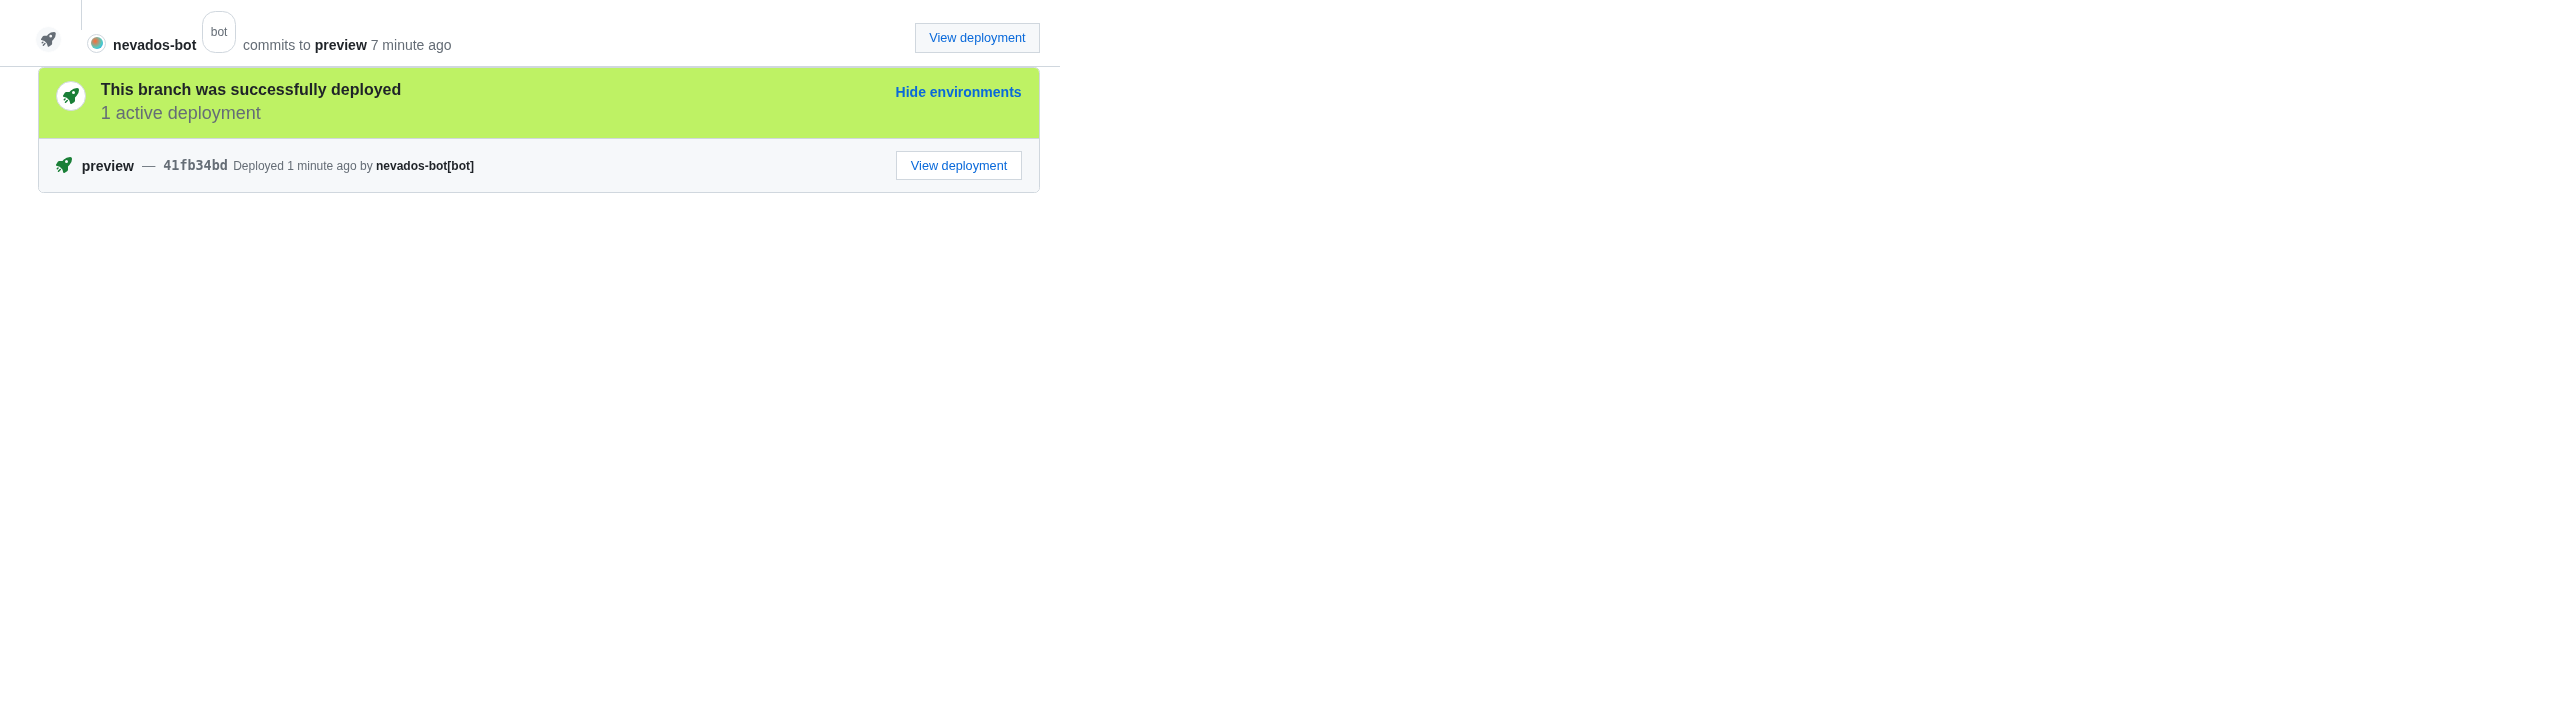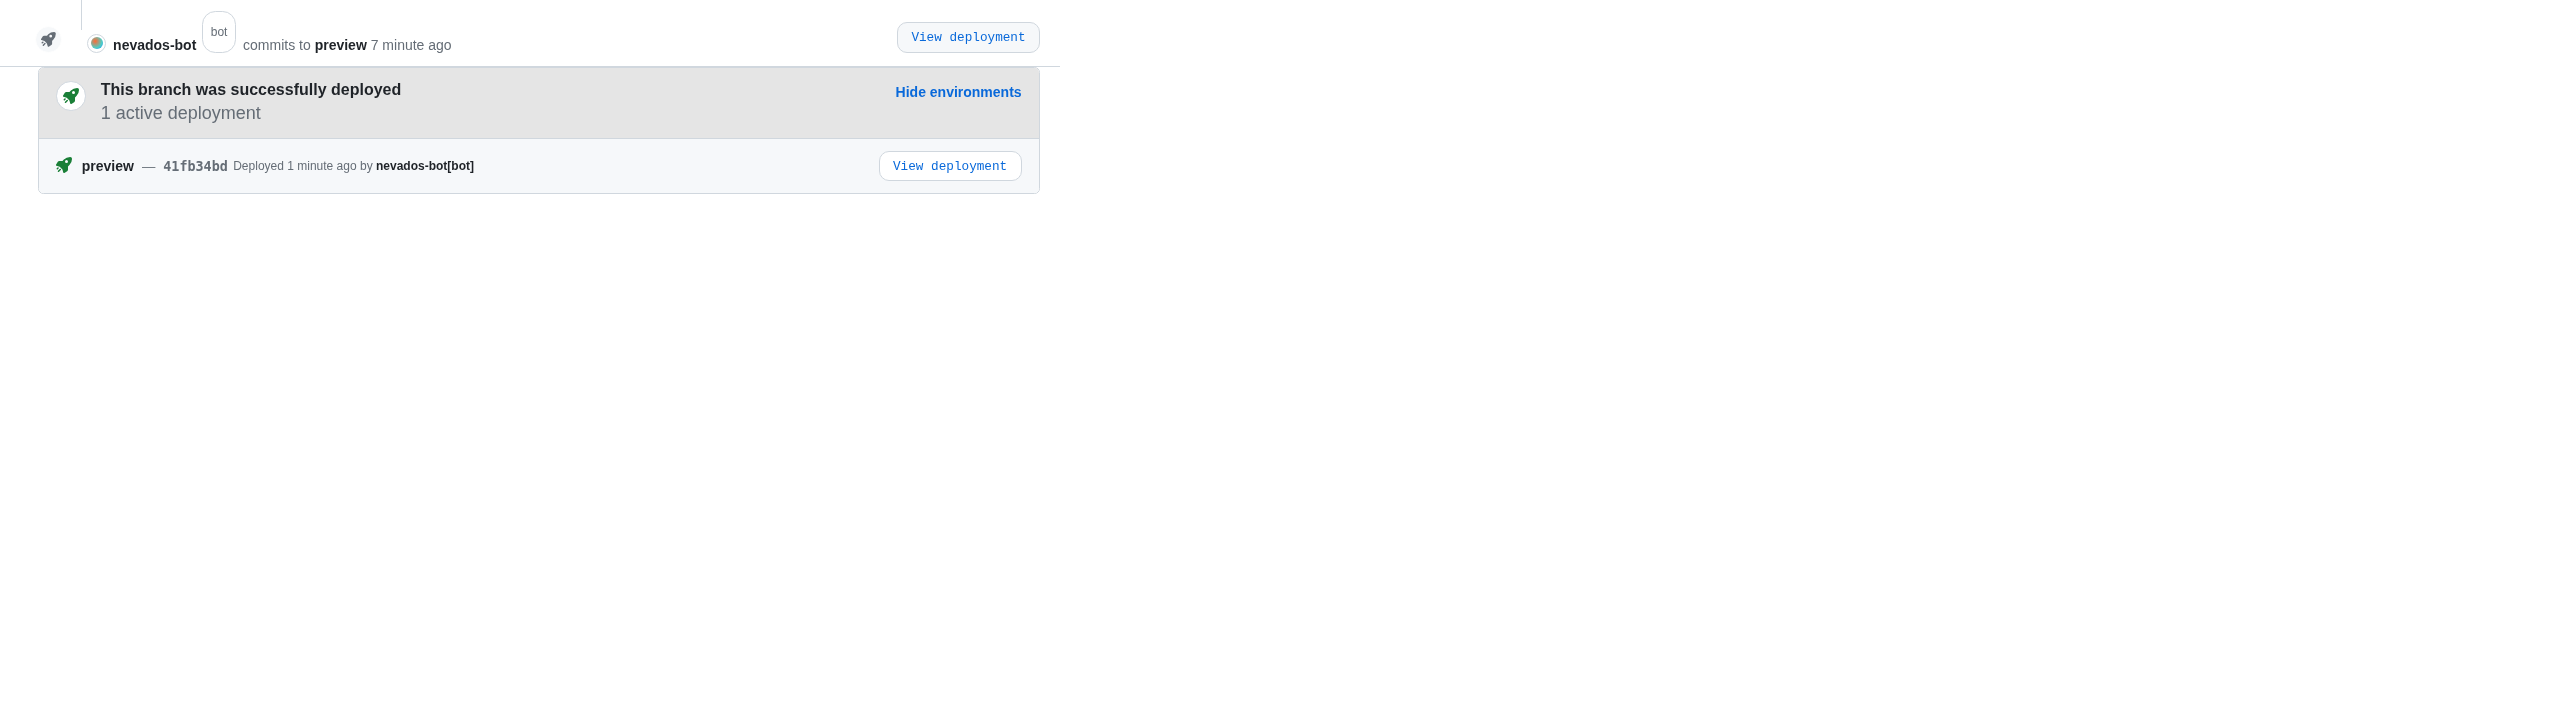--- a/index.html
+++ b/index.html
@@ -65,28 +65,27 @@
     margin-right: 6.7px;
   }
   .event-text { color: #656d76; font-size: 14px; }
   .event-text .env { font-weight: 600; color: #1f2328; }
 
   .spacer { flex: 1; }
 
   .btn {
     background: #f6f8fa;
     border: 0.7px solid #d0d7de;
-    border-radius: 10px;
+    border-radius: 0;
     padding: 6.7px 13.4px;
     color: #0969da;
     font-size: 12.7px;
     font-weight: 500;
     cursor: pointer;
     margin-right: 20px;
-    font-family: Liberation Mono, monospace;
   }
 
   .divider {
     border: 0;
     border-top: 0.7px solid #d0d7de;
     margin: 0;
   }
 
   
   .push-hint {
@@ -105,21 +104,21 @@
   .deploy-box {
     margin: 0 20px 0 38px;
     border: 0.7px solid #d0d7de;
     border-radius: 5.4px;
     overflow: hidden;
   }
   .deploy-header {
     display: flex;
     align-items: flex-start;
     padding: 13.4px 17.4px;
-    background: #e5e5e5;
+    background: #bef264;
   }
   .deploy-rocket-circle {
     width: 29.5px; height: 29.5px;
     border-radius: 50%;
     border: 0.7px solid #d0d7de;
     background: #ffffff;
     display: flex; align-items: center; justify-content: center;
     margin-right: 14.8px;
     flex-shrink: 0;
   }

